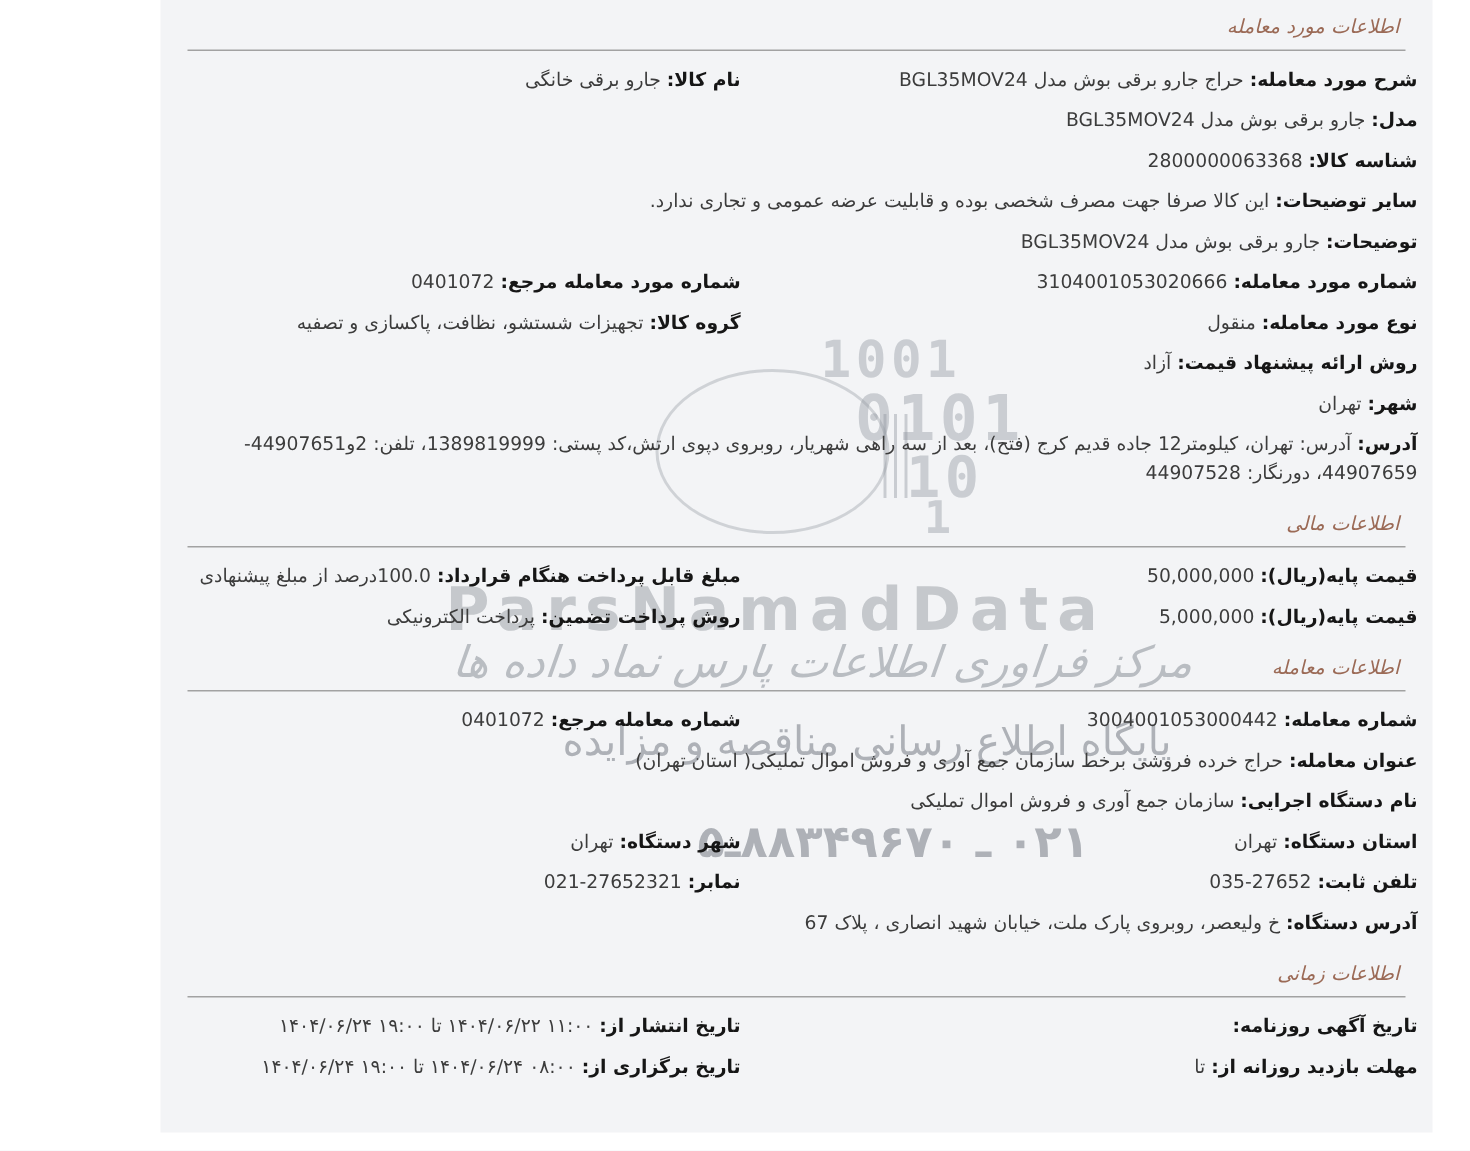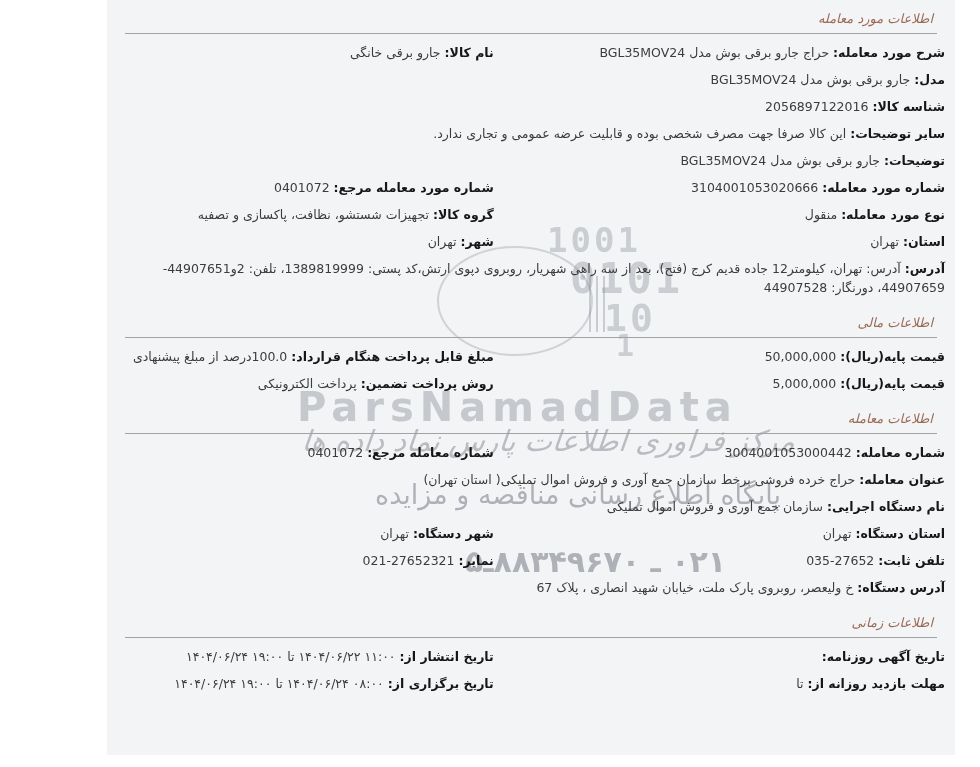--- a/index.html
+++ b/index.html
@@ -63,38 +63,40 @@
         <div class="section-title">اطلاعات مورد معامله</div>
         <div class="rows">
           <div class="row">
             <div class="cell cell-r"><span class="lbl">شرح مورد معامله:</span> <span class="val">حراج جارو برقی بوش مدل BGL35MOV24</span></div>
             <div class="cell cell-l"><span class="lbl">نام کالا:</span> <span class="val">جارو برقی خانگی</span></div>
           </div>
           <div class="row">
             <div class="cell cell-full"><span class="lbl">مدل:</span> <span class="val">جارو برقی بوش مدل BGL35MOV24</span></div>
           </div>
           <div class="row">
-            <div class="cell cell-full"><span class="lbl">شناسه کالا:</span> <span class="val">2056897122016</span></div>
+            <div class="cell cell-full"><span class="lbl">شناسه کالا:</span> <span class="val">2800000063368</span></div>
           </div>
           <div class="row">
             <div class="cell cell-full"><span class="lbl">سایر توضیحات:</span> <span class="val">این کالا صرفا جهت مصرف شخصی بوده و قابلیت عرضه عمومی و تجاری ندارد.</span></div>
           </div>
           <div class="row">
             <div class="cell cell-full"><span class="lbl">توضیحات:</span> <span class="val">جارو برقی بوش مدل BGL35MOV24</span></div>
           </div>
           <div class="row">
             <div class="cell cell-r"><span class="lbl">شماره مورد معامله:</span> <span class="val">3104001053020666</span></div>
             <div class="cell cell-l"><span class="lbl">شماره مورد معامله مرجع:</span> <span class="val">0401072</span></div>
           </div>
           <div class="row">
             <div class="cell cell-r"><span class="lbl">نوع مورد معامله:</span> <span class="val">منقول</span></div>
             <div class="cell cell-l"><span class="lbl">گروه کالا:</span> <span class="val">تجهیزات شستشو، نظافت، پاکسازی و تصفیه</span></div>
           </div>
           <div class="row">
-            <div class="cell cell-r"><span class="lbl">استان:</span> <span class="val">تهران</span></div>
+            <div class="cell cell-full"><span class="lbl">روش ارائه پیشنهاد قیمت:</span> <span class="val">آزاد</span></div>
+          </div>
+          <div class="row">
             <div class="cell cell-l"><span class="lbl">شهر:</span> <span class="val">تهران</span></div>
           </div>
           <div class="row">
             <div class="cell cell-full"><span class="lbl">آدرس:</span> <span class="val">آدرس: تهران، کیلومتر12 جاده قدیم کرج (فتح)، بعد از سه راهی شهریار، روبروی دپوی ارتش،کد پستی: 1389819999، تلفن: 2و44907651-44907659، دورنگار: 44907528</span></div>
           </div>
         </div>
       </div>
       <div class="section">
         <div class="section-title">اطلاعات مالی</div>
         <div class="rows">

